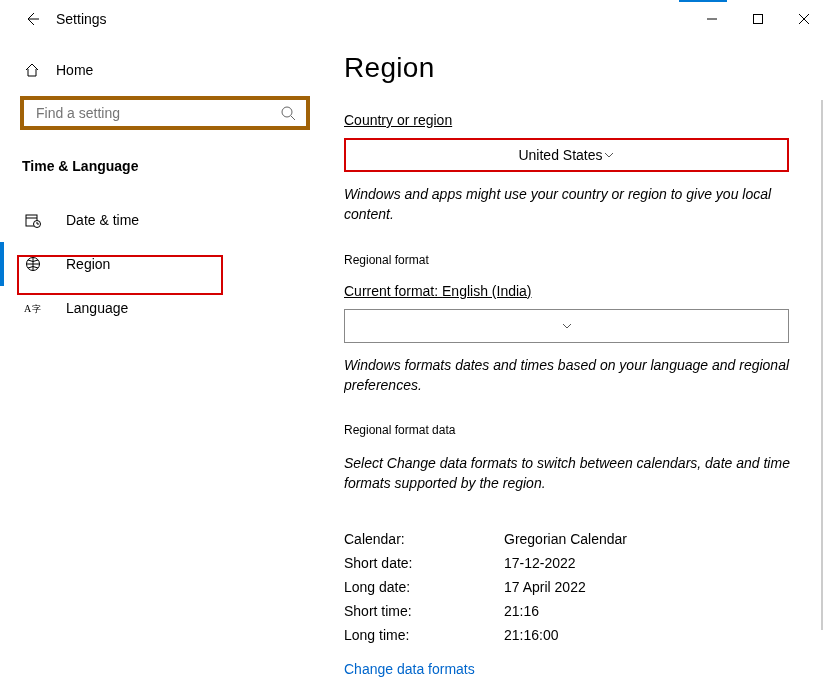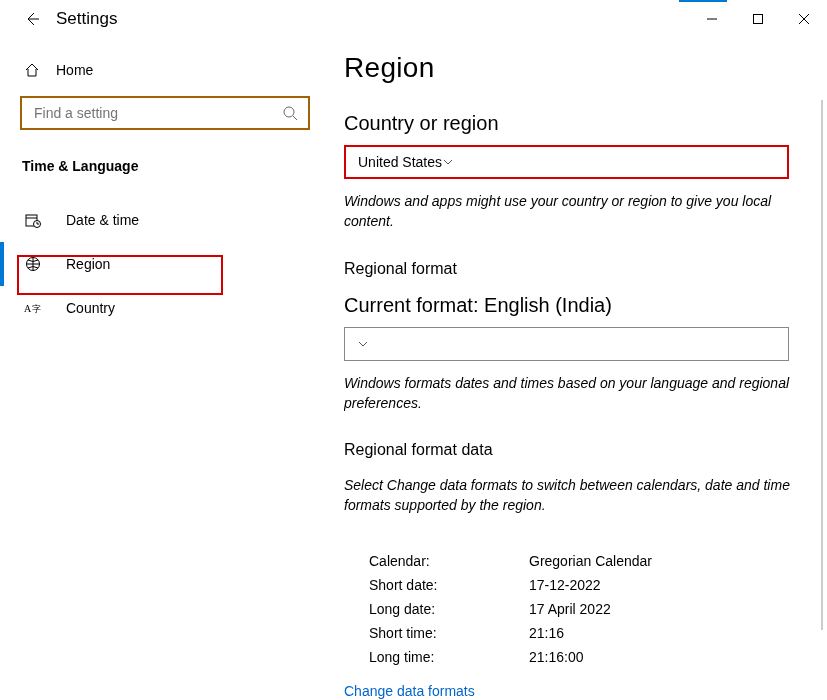--- a/index.html
+++ b/index.html
@@ -1,45 +1,45 @@
 <!DOCTYPE html>
 <html><head>
 <meta charset="utf-8">
 <style>
   * { box-sizing: border-box; }
   html, body { margin: 0; padding: 0; font-family: "Segoe UI", Arial, sans-serif; font-size: 14px; color: #000; background: #fff; }
   .window { width: 827px; height: 700px; position: relative; overflow: hidden; }
   .titlebar { height: 38px; display: flex; align-items: center; }
   .tb-left { display: flex; align-items: center; gap: 16px; padding-left: 24px; }
   .tb-back { width: 16px; height: 16px; display: flex; align-items: center; justify-content: center; }
-  .tb-title { font-size: 17px; color: #000; }
+  .tb-title { font-size: 14px; color: #000; }
   .tb-right { margin-left: auto; display: flex; }
   .tb-btn { width: 46px; height: 30px; display: flex; align-items: center; justify-content: center; }
   .accent-top { position: absolute; top: 0; right: 100px; width: 48px; height: 2px; background: #0078d4; }
   .body { display: flex; height: calc(100% - 38px); }
   .sidebar { width: 330px; padding: 18px 20px 0 20px; }
   .home-row { display: flex; align-items: center; gap: 16px; padding: 6px 4px 18px 4px; }
   .home-row .label { font-size: 14px; }
-  .search-box { height: 34px; border: 2px solid #a16207; display: flex; align-items: center; padding: 0 10px; margin-bottom: 28px; gap: 8px; }
+  .search-box { height: 34px; border: 4px solid #a16207; display: flex; align-items: center; padding: 0 10px; margin-bottom: 28px; gap: 8px; }
   .search-box input { flex: 1; border: none; outline: none; font-size: 14px; color: #666; background: transparent; }
   .category { font-weight: 600; font-size: 14px; margin-bottom: 24px; padding-left: 2px; }
   .nav { list-style: none; padding: 0; margin: 0 0 0 -20px; }
   .nav li { display: flex; align-items: center; gap: 24px; height: 44px; padding-left: 24px; }
   .nav li.selected { border-left: 4px solid #0078d4; padding-left: 20px; }
   .nav .icon-slot { width: 18px; display: flex; justify-content: center; }
   .highlight-region { border: 2px solid #d40000; height: 40px; width: 206px; position: absolute; left: 17px; top: 255px; pointer-events: none; }
   .content { flex: 1; padding: 14px 34px 0 0; position: relative; overflow: hidden; margin-left: 14px; }
   .scrollbar { position: absolute; right: 4px; top: 62px; width: 2px; height: 530px; background: #ccc; }
   h1.page-title { font-weight: 400; font-size: 28px; margin: 0 0 28px 0; letter-spacing: 0.3px; }
-  .field-label { font-size: 20px; margin-bottom: 10px; }
-  .dropdown { height: 34px; border: 1px solid #888; display: flex; align-items: center; padding: 0 12px; justify-content: flex-start; margin-bottom: 12px; width: 445px; }
+  .field-label { font-size: 14px; margin-bottom: 10px; text-decoration: underline; }
+  .dropdown { height: 34px; border: 1px solid #888; display: flex; align-items: center; padding: 0 12px; justify-content: center; margin-bottom: 12px; width: 445px; }
   .dropdown.red { border: 2.5px solid #d40000; }
   .desc { font-size: 14px; color: #000; line-height: 1.45; margin-bottom: 28px; width: 455px; font-style: italic; }
-  h2.section { font-weight: 400; font-size: 16px; margin: 0 0 16px 0; }
-  .kv-table { font-size: 14px; margin-left: 25px; }
+  h2.section { font-weight: 400; font-size: 12px; margin: 0 0 16px 0; }
+  .kv-table { font-size: 14px; }
   .kv-row { display: flex; height: 24px; align-items: center; }
   .kv-key { width: 160px; }
   .link { color: #0066cc; font-size: 14px; margin-top: 14px; }
   svg { display: block; }
 </style>
 </head>
 <body>
 
 <div class="window">
   <div class="accent-top"></div>
@@ -116,21 +116,21 @@
           </span>
           <span>Region</span>
         </li>
         <li>
           <span class="icon-slot">
             <svg width="18" height="14" viewBox="0 0 18 14">
                 <text x="0" y="11" font-size="10" font-family="Segoe UI">A</text>
                 <text x="8" y="11" font-size="9" font-family="Segoe UI">字</text>
               </svg>
           </span>
-          <span>Country</span>
+          <span>Language</span>
         </li>
       </ul>
     </div>
 
     <div class="highlight-region"></div>
 
     <div class="content">
       <div class="scrollbar"></div>
 
       <h1 class="page-title">Region</h1>

